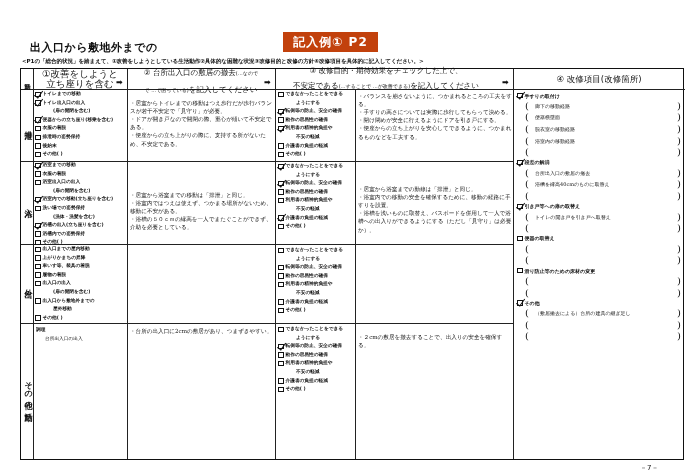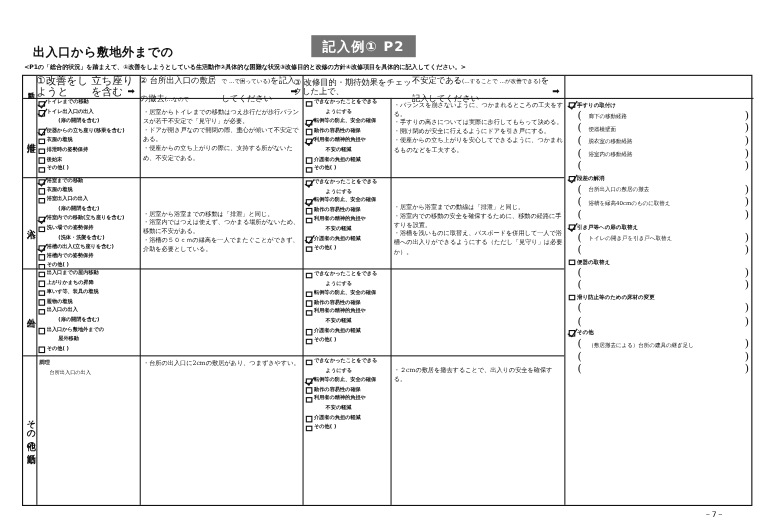--- a/index.html
+++ b/index.html
@@ -1,29 +1,29 @@
 <!DOCTYPE html>
 <html><head>
 <meta charset="utf-8">
 <style>
   html, body { margin:0; padding:0; background:#ffffff; }
   body { width:700px; height:475px; position:relative; overflow:hidden;
          font-family:"DejaVu Sans", sans-serif; color:#111; }
   .abs { position:absolute; }
   .doc-title { left:30px; top:40px; font-size:11px; font-weight:bold; letter-spacing:0.5px; }
-  .example-badge { left:283px; top:32px; width:95px; height:20px; background:#737373; color:#fff;
+  .example-badge { left:283px; top:32px; width:95px; height:20px; background:#c2410c; color:#fff;
         font-size:12px; font-weight:bold; display:flex; align-items:center; justify-content:center; letter-spacing:1px; }
   .instruction { left:22px; top:58px; font-size:5.6px; font-weight:bold; white-space:nowrap; letter-spacing:-0.1px; }
   .page-num { left:640px; top:463px; font-size:7px; }
 
   .tbl { left:20px; top:68px; width:664px; height:392px; border:1.3px solid #111; box-sizing:border-box; }
   .vline { position:absolute; top:0; bottom:0; width:0; border-left:1px solid #222; }
   .hline { position:absolute; height:0; border-top:1px solid #222; }
 
-  .hdr { position:absolute; display:flex; flex-direction:row; align-items:center; justify-content:center; line-height:1.05; }
+  .hdr { position:absolute; display:flex; flex-direction:column; align-items:center; justify-content:center; text-align:center; line-height:1.05; }
   .hdr .big { font-size:9.5px; }
   .hdr .small { font-size:5px; }
   .hdr .mid { font-size:7.5px; }
   .arrow { position:absolute; font-size:8px; font-weight:bold; }
 
   .act-label { position:absolute; font-size:8px; font-weight:bold; writing-mode:vertical-rl; text-orientation:upright;
                display:flex; align-items:center; justify-content:center; letter-spacing:1px; }
   .act-head { position:absolute; font-size:6px; font-weight:bold; writing-mode:vertical-rl; text-orientation:upright; display:flex; align-items:center; justify-content:center; }
 
   .cblist { position:absolute; font-size:4.7px; font-weight:bold; line-height:1; }
@@ -73,20 +73,23 @@
   <div class="hdr" style="left:106px;top:0;width:148px;height:20px">
     <span><span class="mid">② 台所出入口の敷居の撤去</span><span class="small">(…なので</span></span>
     <span><span class="small">で …で困っている)</span><span class="mid">を記入してください</span></span>
   </div>
   <span class="arrow" style="left:243px;top:9px">➡</span>
   <div class="hdr" style="left:246px;top:0;width:238px;height:20px">
     <span class="mid">③ 改修目的・期待効果をチェックした上で、</span>
     <span><span class="mid">不安定である</span><span class="small">(…することで …が改善できる)</span><span class="mid">を記入してください</span></span>
   </div>
   <span class="arrow" style="left:481px;top:9px">➡</span>
+  <div class="hdr" style="left:492px;top:0;width:172px;height:20px">
+    <span class="big" style="font-size:8.5px">④ 改修項目(改修箇所)</span>
+  </div>
 
   <div class="act-label" style="left:0;top:20px;width:12px;height:72px">排泄</div>
   <div class="act-label" style="left:0;top:92px;width:12px;height:83px">入浴</div>
   <div class="act-label" style="left:0;top:175px;width:12px;height:79px">外出</div>
   <div class="act-label" style="left:0;top:254px;width:12px;height:138px">その他の活動</div>
 
   <div class="cblist" style="left:14px;top:21px">
       <div class="cbitem">
         <span class="cb checked"></span>
         <span>トイレまでの移動</span>

